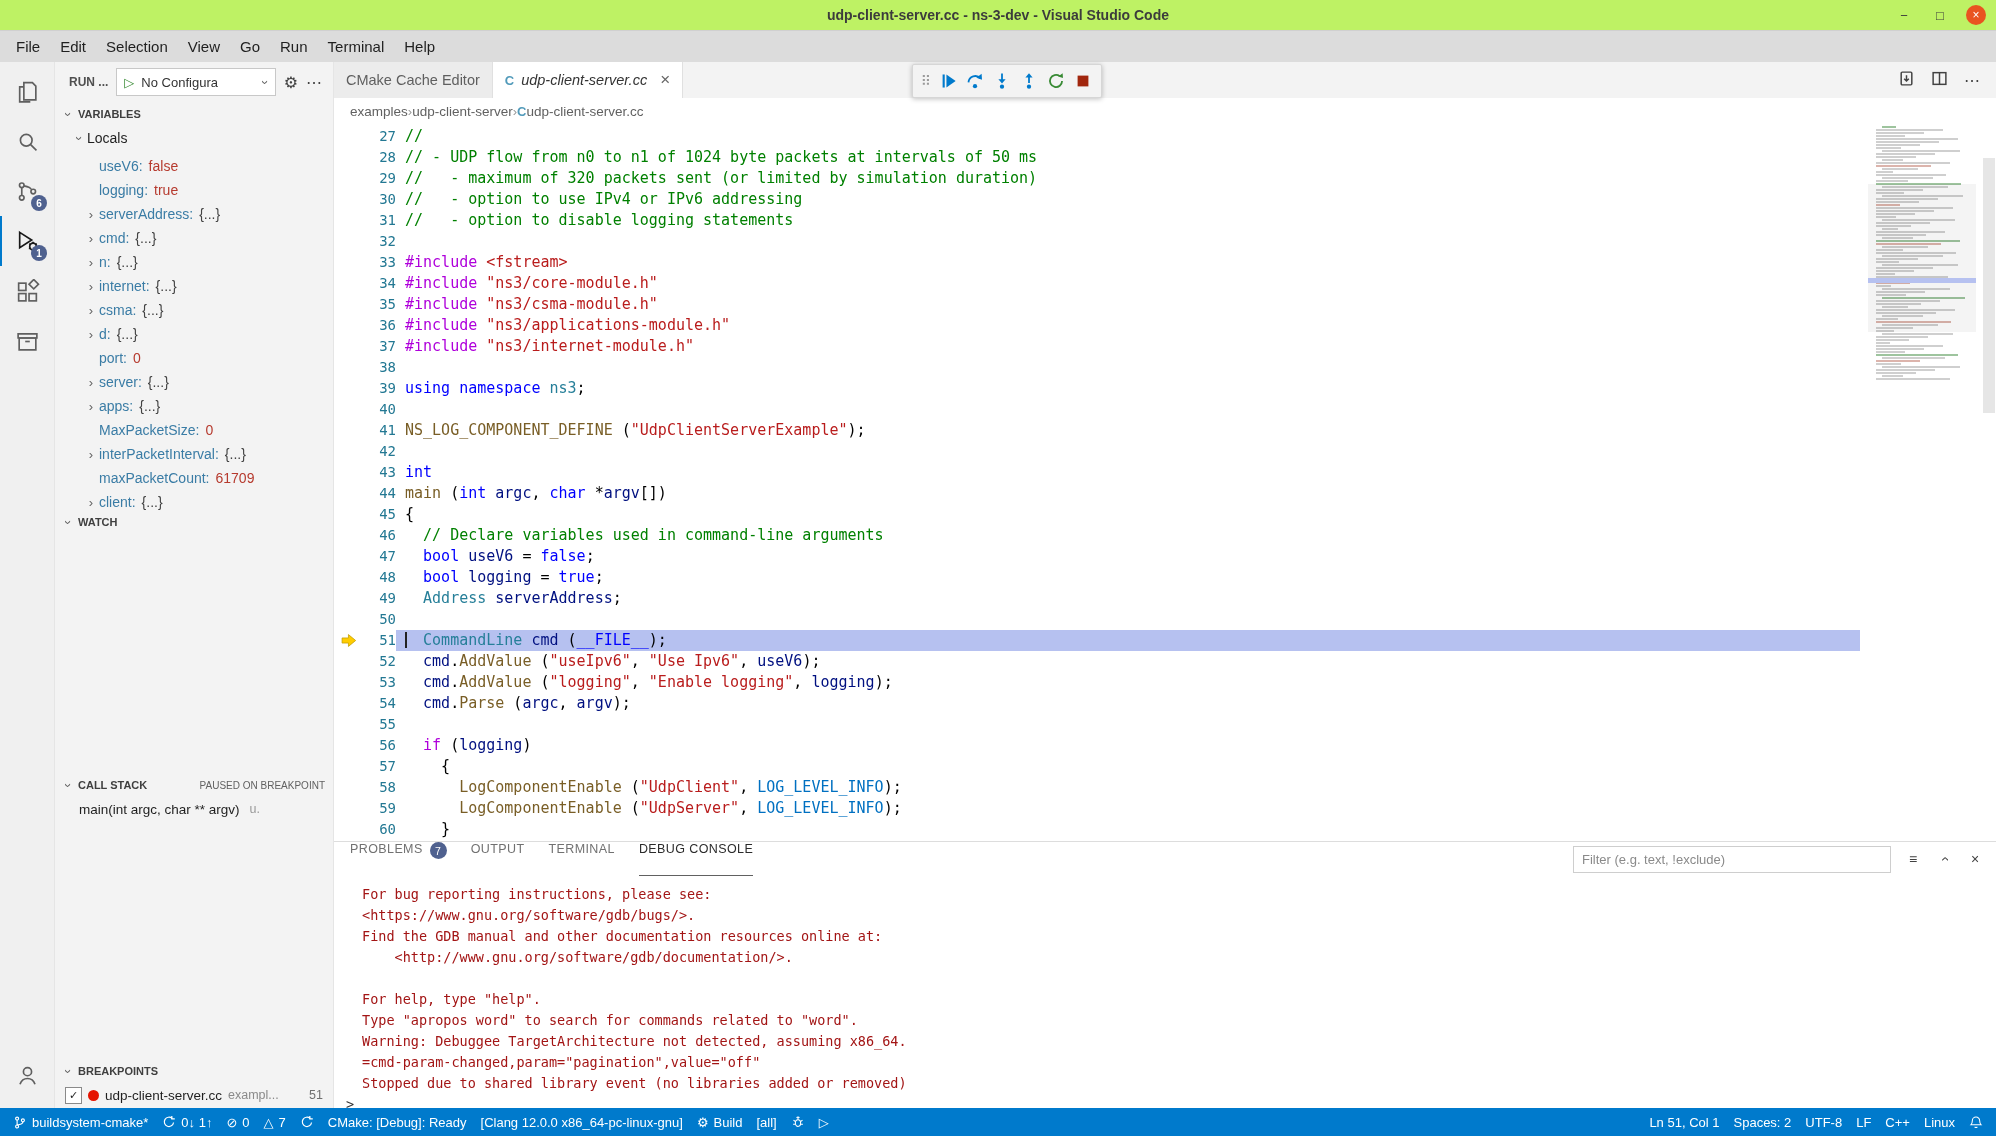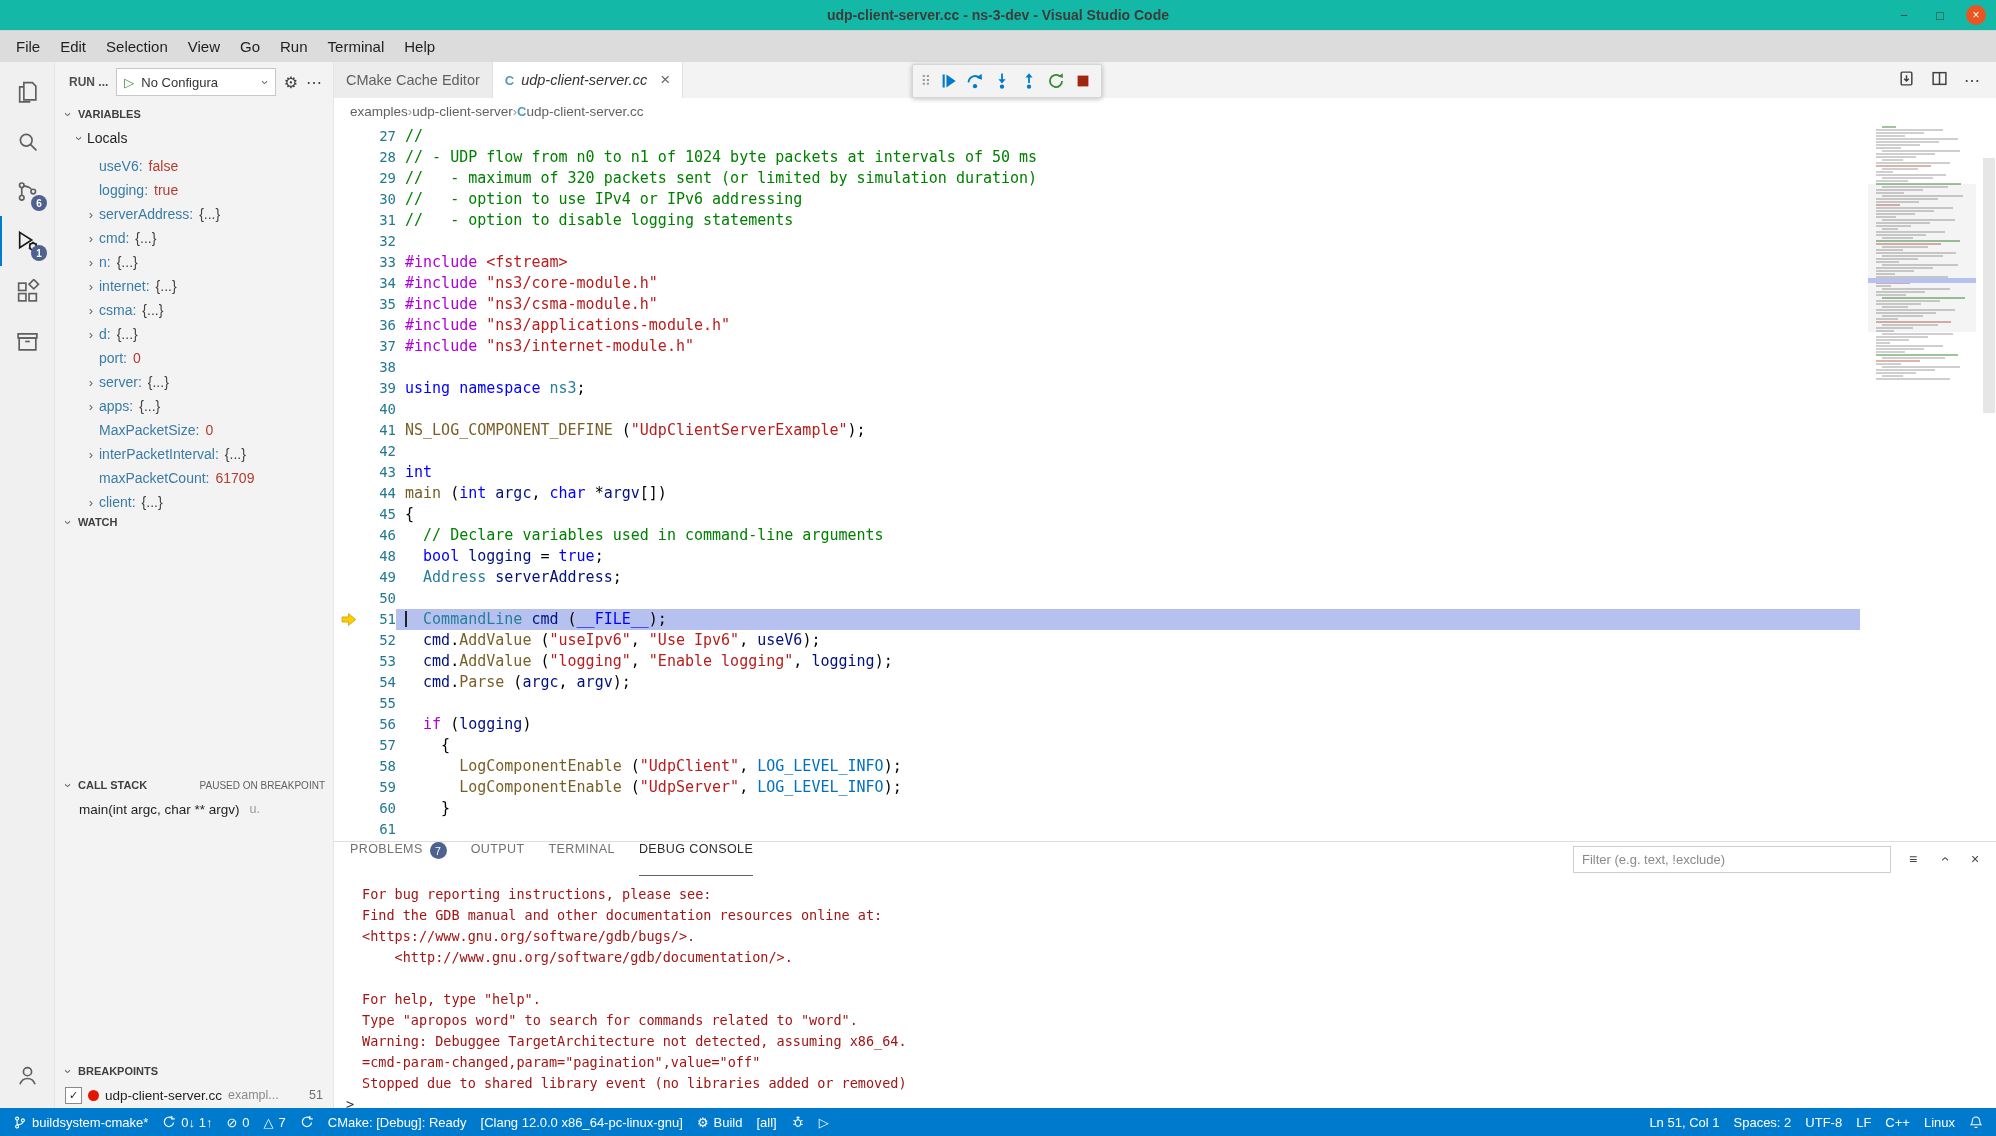--- a/index.html
+++ b/index.html
@@ -1,20 +1,20 @@
 <!DOCTYPE html>
 <html><head>
 <meta charset="utf-8">
 <style>
   html,body{margin:0;padding:0;background:#888;}
   body{width:1996px;height:1136px;font-family:"Liberation Sans",sans-serif;-webkit-font-smoothing:antialiased;}
   .window{position:relative;width:1996px;height:1136px;background:#fff;overflow:hidden;color:#333;}
 
   
-  .titlebar{height:30px;background:#14b8a6;display:flex;align-items:center;justify-content:center;position:relative;border-bottom:1px solid #d0d0d0;}
+  .titlebar{height:30px;background:#bef264;display:flex;align-items:center;justify-content:center;position:relative;border-bottom:1px solid #d0d0d0;}
   .title{font-size:14px;font-weight:700;color:#3c3c3c;}
   .win-controls{position:absolute;right:10px;top:0;height:30px;display:flex;gap:16px;align-items:center;}
   .wc{width:20px;height:20px;display:flex;align-items:center;justify-content:center;font-size:13px;color:#3c3c3c;}
   .wc.close{background:#e95420;color:#fff;border-radius:50%;font-size:12px;}
 
   
   .menubar{height:31px;background:#dcdcdc;display:flex;align-items:center;padding-left:6px;border-bottom:1px solid #c9c9c9;}
   .menu-item{padding:4px 10px;font-size:15px;color:#1f1f1f;border-radius:4px;}
 
   .main{position:absolute;top:62px;bottom:28px;left:0;right:0;display:flex;}
@@ -428,20 +428,21 @@
             <div class="code-line"><span class="glyph"></span><span class="line-num">37</span><span class="line-text"><span class="tok-p">#include</span><span class="tok-d"> </span><span class="tok-s">"ns3/internet-module.h"</span></span></div>
             <div class="code-line"><span class="glyph"></span><span class="line-num">38</span><span class="line-text"></span></div>
             <div class="code-line"><span class="glyph"></span><span class="line-num">39</span><span class="line-text"><span class="tok-k">using</span><span class="tok-d"> </span><span class="tok-k">namespace</span><span class="tok-d"> </span><span class="tok-t">ns3</span><span class="tok-d">;</span></span></div>
             <div class="code-line"><span class="glyph"></span><span class="line-num">40</span><span class="line-text"></span></div>
             <div class="code-line"><span class="glyph"></span><span class="line-num">41</span><span class="line-text"><span class="tok-f">NS_LOG_COMPONENT_DEFINE</span><span class="tok-d"> (</span><span class="tok-s">"UdpClientServerExample"</span><span class="tok-d">);</span></span></div>
             <div class="code-line"><span class="glyph"></span><span class="line-num">42</span><span class="line-text"></span></div>
             <div class="code-line"><span class="glyph"></span><span class="line-num">43</span><span class="line-text"><span class="tok-k">int</span></span></div>
             <div class="code-line"><span class="glyph"></span><span class="line-num">44</span><span class="line-text"><span class="tok-f">main</span><span class="tok-d"> (</span><span class="tok-k">int</span><span class="tok-d"> </span><span class="tok-v">argc</span><span class="tok-d">, </span><span class="tok-k">char</span><span class="tok-d"> *</span><span class="tok-v">argv</span><span class="tok-d">[])</span></span></div>
             <div class="code-line"><span class="glyph"></span><span class="line-num">45</span><span class="line-text"><span class="tok-d">{</span></span></div>
             <div class="code-line"><span class="glyph"></span><span class="line-num">46</span><span class="line-text"><span class="tok-d">  </span><span class="tok-c">// Declare variables used in command-line arguments</span></span></div>
+            <div class="code-line"><span class="glyph"></span><span class="line-num">47</span><span class="line-text"><span class="tok-d">  </span><span class="tok-k">bool</span><span class="tok-d"> </span><span class="tok-v">useV6</span><span class="tok-d"> = </span><span class="tok-k">false</span><span class="tok-d">;</span></span></div>
             <div class="code-line"><span class="glyph"></span><span class="line-num">48</span><span class="line-text"><span class="tok-d">  </span><span class="tok-k">bool</span><span class="tok-d"> </span><span class="tok-v">logging</span><span class="tok-d"> = </span><span class="tok-k">true</span><span class="tok-d">;</span></span></div>
             <div class="code-line"><span class="glyph"></span><span class="line-num">49</span><span class="line-text"><span class="tok-d">  </span><span class="tok-t">Address</span><span class="tok-d"> </span><span class="tok-v">serverAddress</span><span class="tok-d">;</span></span></div>
             <div class="code-line"><span class="glyph"></span><span class="line-num">50</span><span class="line-text"></span></div>
             <div class="code-line current"><span class="glyph"><span class="dbg-arrow"><svg width="17" height="17" viewBox="0 0 16 16">
                     <path d="M1 5.6h6V2.4L13.8 8 7 13.6v-3.2H1z" fill="#ffcc00" stroke="#bf9c00" stroke-width="0.7"></path>
                   </svg></span></span><span class="line-num">51</span><span class="line-text"><span class="caret"></span><span class="tok-d">  </span><span class="tok-t">CommandLine</span><span class="tok-d"> </span><span class="tok-v">cmd</span><span class="tok-d"> (</span><span class="tok-k">__FILE__</span><span class="tok-d">);</span></span></div>
             <div class="code-line"><span class="glyph"></span><span class="line-num">52</span><span class="line-text"><span class="tok-d">  </span><span class="tok-v">cmd</span><span class="tok-d">.</span><span class="tok-f">AddValue</span><span class="tok-d"> (</span><span class="tok-s">"useIpv6"</span><span class="tok-d">, </span><span class="tok-s">"Use Ipv6"</span><span class="tok-d">, </span><span class="tok-v">useV6</span><span class="tok-d">);</span></span></div>
             <div class="code-line"><span class="glyph"></span><span class="line-num">53</span><span class="line-text"><span class="tok-d">  </span><span class="tok-v">cmd</span><span class="tok-d">.</span><span class="tok-f">AddValue</span><span class="tok-d"> (</span><span class="tok-s">"logging"</span><span class="tok-d">, </span><span class="tok-s">"Enable logging"</span><span class="tok-d">, </span><span class="tok-v">logging</span><span class="tok-d">);</span></span></div>
             <div class="code-line"><span class="glyph"></span><span class="line-num">54</span><span class="line-text"><span class="tok-d">  </span><span class="tok-v">cmd</span><span class="tok-d">.</span><span class="tok-f">Parse</span><span class="tok-d"> (</span><span class="tok-v">argc</span><span class="tok-d">, </span><span class="tok-v">argv</span><span class="tok-d">);</span></span></div>
             <div class="code-line"><span class="glyph"></span><span class="line-num">55</span><span class="line-text"></span></div>
@@ -568,22 +569,22 @@
           <div class="panel-right">
             <input class="filter-input" placeholder="Filter (e.g. text, !exclude)" style="">
             <span class="p-icon">≡</span>
             <span class="p-icon rot-up">›</span>
             <span class="p-icon">×</span>
           </div>
         </div>
         <div class="panel-content">
           <div id="console">
               <div class="console-line">For bug reporting instructions, please see:</div>
+              <div class="console-line">&lt;https://www.gnu.org/software/gdb/bugs/&gt;.</div>
               <div class="console-line">Find the GDB manual and other documentation resources online at:</div>
-              <div class="console-line">&lt;https://www.gnu.org/software/gdb/bugs/&gt;.</div>
               <div class="console-line">    &lt;http://www.gnu.org/software/gdb/documentation/&gt;.</div>
               <div class="console-line"></div>
               <div class="console-line">For help, type "help".</div>
               <div class="console-line">Type "apropos word" to search for commands related to "word".</div>
               <div class="console-line">Warning: Debuggee TargetArchitecture not detected, assuming x86_64.</div>
               <div class="console-line">=cmd-param-changed,param="pagination",value="off"</div>
               <div class="console-line">Stopped due to shared library event (no libraries added or removed)</div>
             </div>
           <div class="prompt">&gt;</div>
         </div>

